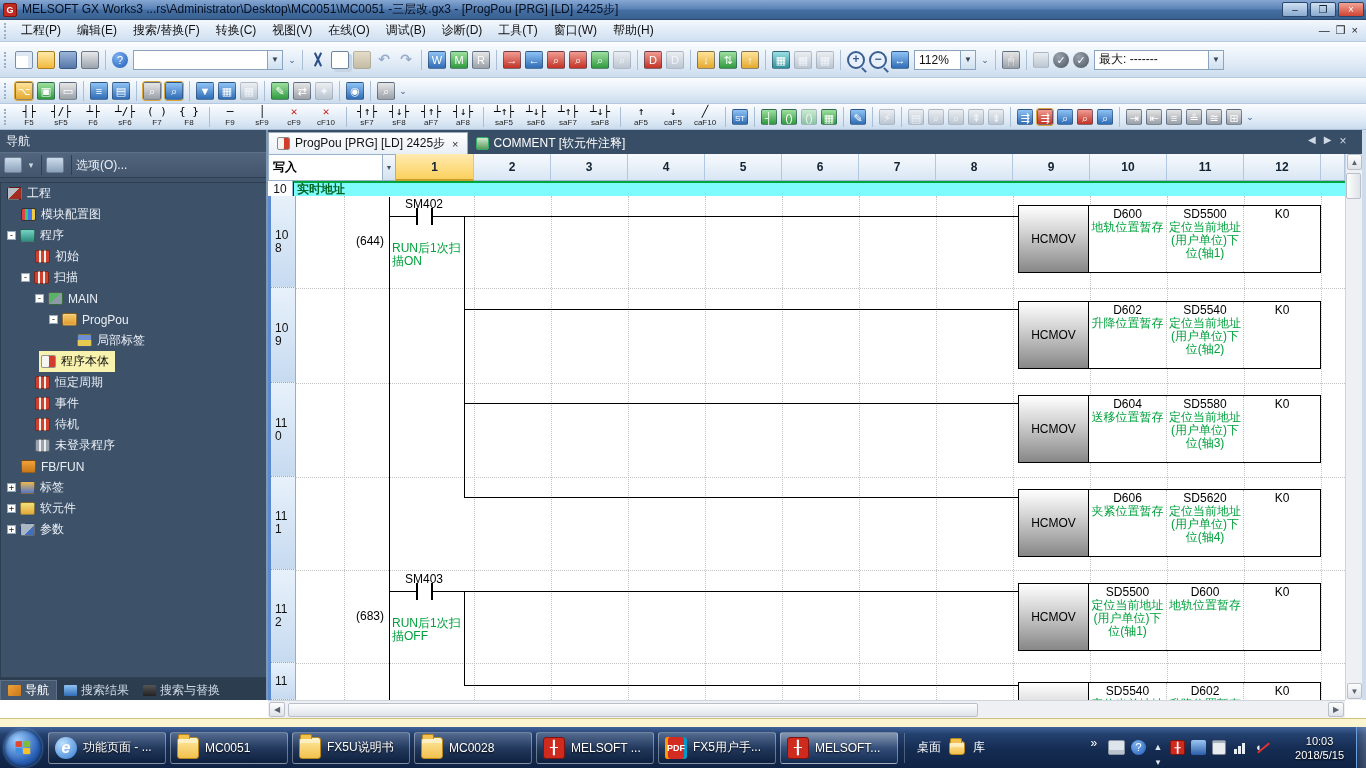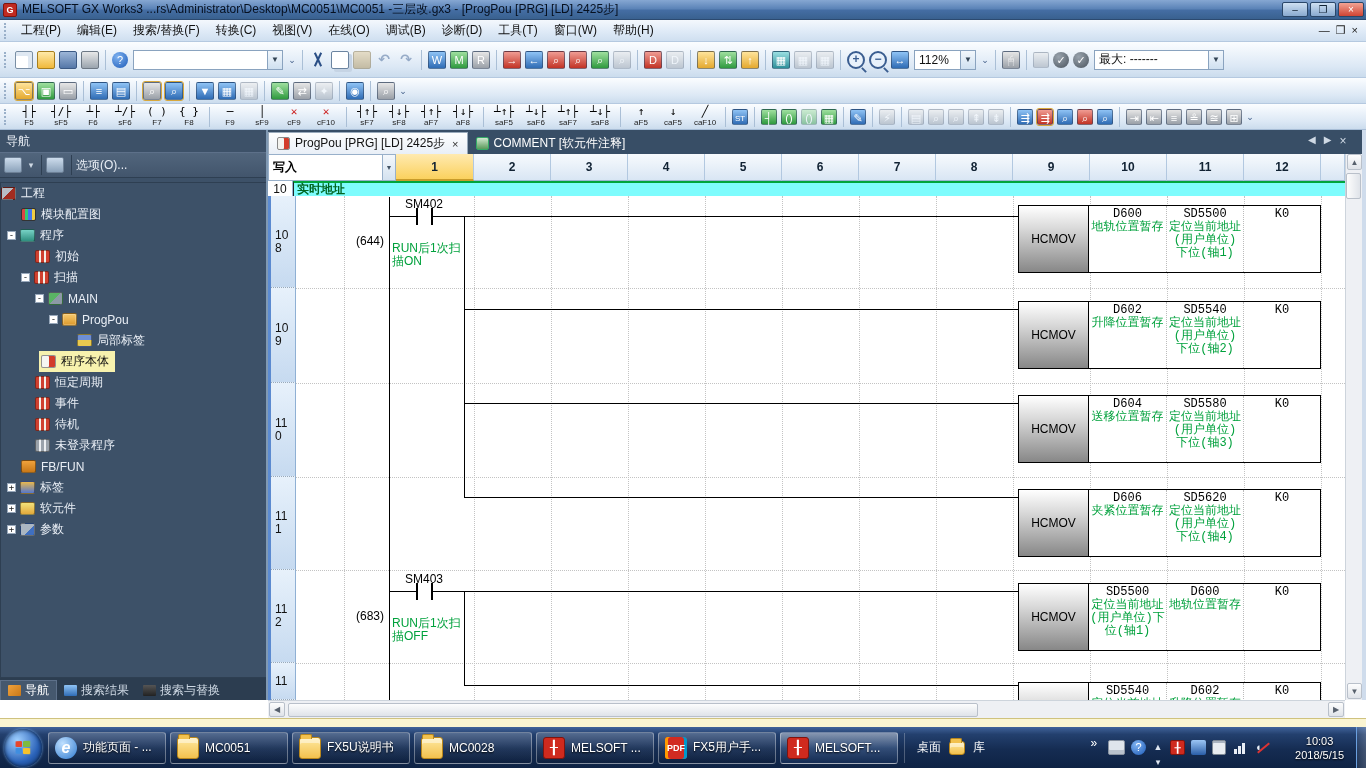--- a/index.html
+++ b/index.html
@@ -134,21 +134,21 @@
   .vdot{position:absolute;top:0;width:0;height:504px;border-left:1px dotted #c3c3c3;}
   .hdot{position:absolute;left:0;width:1077px;height:0;border-top:1px dotted #c3c3c3;}
   .wire{position:absolute;background:#000;}
   .gap{position:absolute;background:#fff;}
   .devlbl{position:absolute;color:#000;text-align:center;}
   .steplbl{position:absolute;color:#000;text-align:right;}
   .cmt{position:absolute;color:#00a13c;line-height:13px;}
   .fblock{position:absolute;left:750px;width:303px;height:68px;border:1px solid #000;background:#fff;display:flex;z-index:3;}
   .fname{width:70px;background:linear-gradient(180deg,#ffffff,#d8d8d8 35%,#878787);border-right:1px solid #000;
     display:flex;align-items:center;justify-content:center;color:#000;}
-  .fop{width:77px;padding:1px;border-left:1px dotted #bbb;text-align:center;font-family:Liberation Mono, monospace;}
+  .fop{width:77px;padding:1px;border-left:1px dotted #bbb;text-align:center;}
   .fop:nth-child(2){border-left:none;}
   .fop .d{color:#000;line-height:14px;}
   .fop .c{color:#00a13c;line-height:13px;text-align:center;}
   
   #vscroll{position:absolute;left:1345px;top:154px;width:17px;height:546px;background:#eef0f4;border-left:1px solid #cdd4dc;}
   #hscroll{position:absolute;left:268px;top:700px;width:1077px;height:18px;background:#eef0f4;border-top:1px solid #cdd4dc;display:flex;align-items:center;}
   .sbtn{background:linear-gradient(180deg,#fdfdfd,#dfe3e9);border:1px solid #b9c0ca;border-radius:2px;
     color:#57606c;text-align:center;}
   .sv{width:15px;height:16px;font-size:8px;line-height:15px;margin:0 1px;}
   .sh{width:16px;height:15px;font-size:8px;line-height:14px;flex:none;margin:0 1px;}
@@ -573,21 +573,21 @@
   </div>
   <div id="nav-tools">
     <div class="nico"></div>
     <span class="chev" style="color:#cfd9e4">▾</span>
     <div class="sep" style="background:#2e3f52"></div>
     <div class="nico"></div>
     <div class="sep" style="background:#2e3f52"></div>
     <span>选项(O)...</span>
   </div>
   <div id="tree">
-    <div class="ti" style="">
+    <div class="ti" style="padding-left:6px">
         <span class="tic c-proj"></span>
         <span>工程</span>
       </div>
     <div class="ti" style="padding-left:20px">
         <span class="tic c-mod"></span>
         <span>模块配置图</span>
       </div>
     <div class="ti" style="padding-left:6px">
         <span class="exp">-</span>
         <span class="tic c-prgf"></span>

